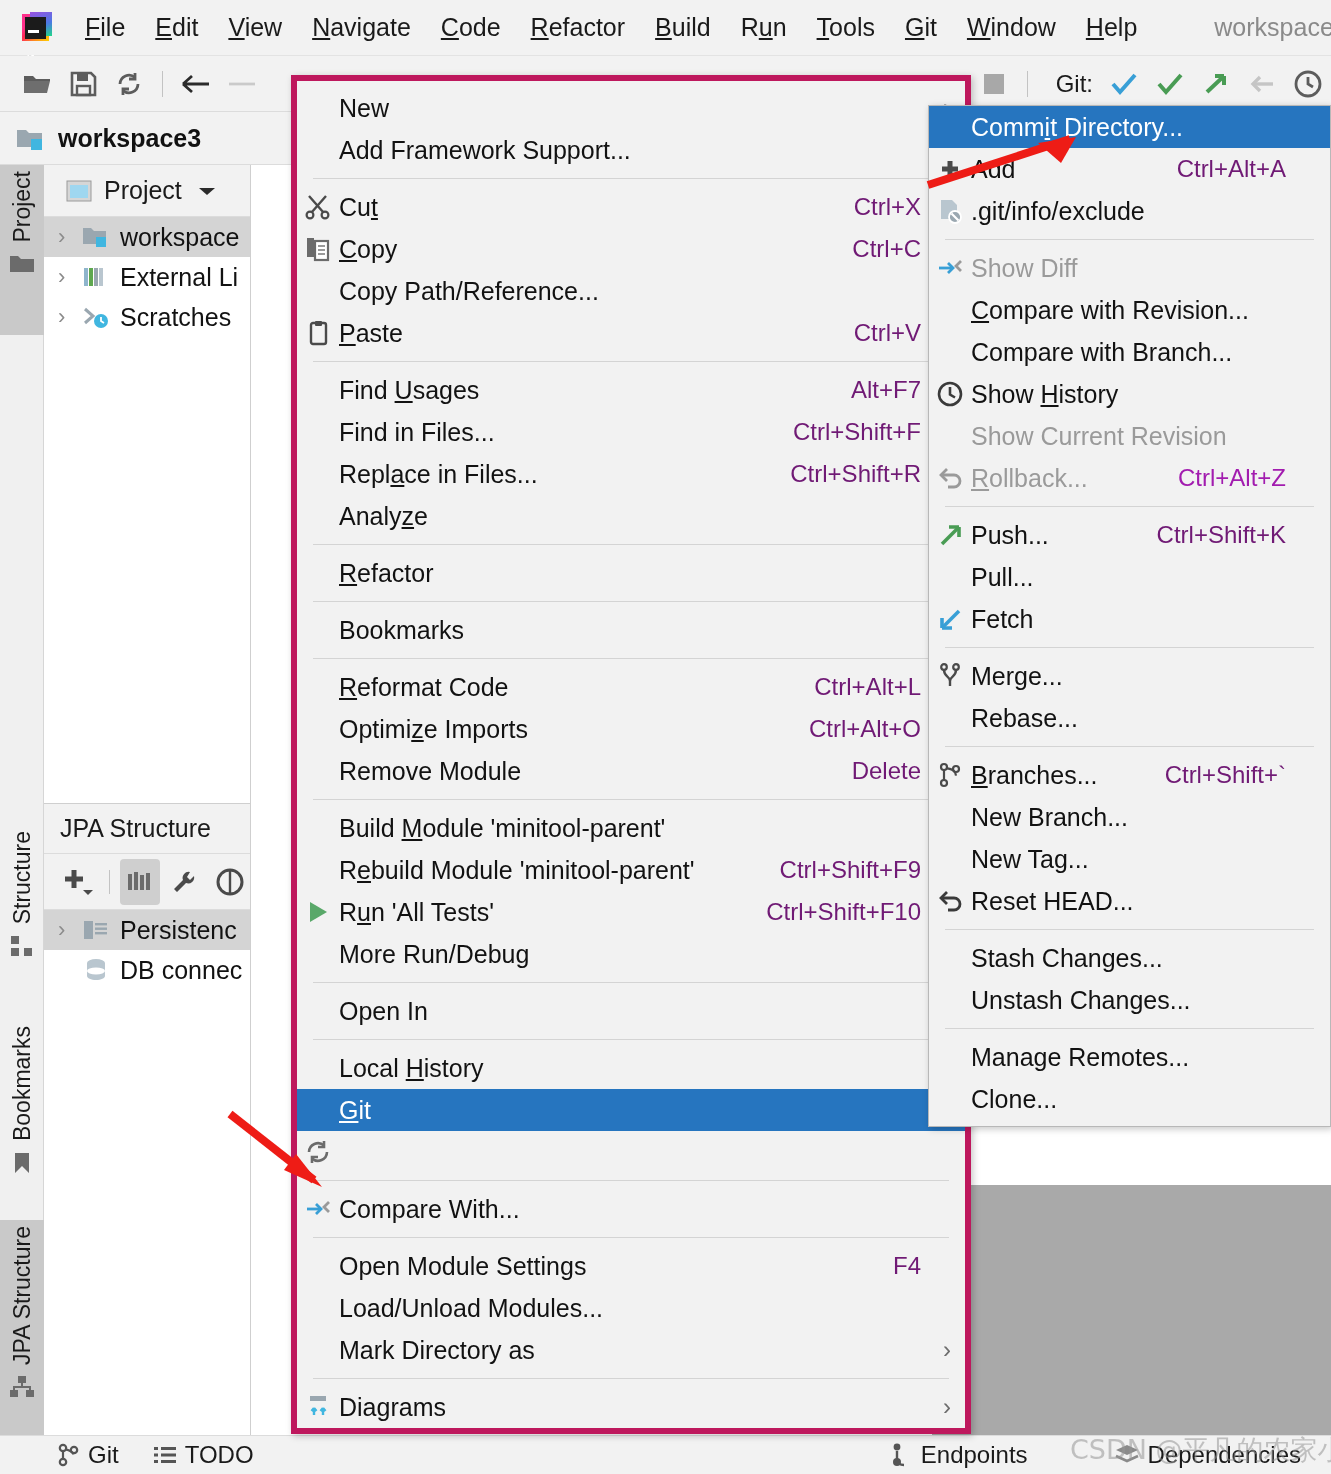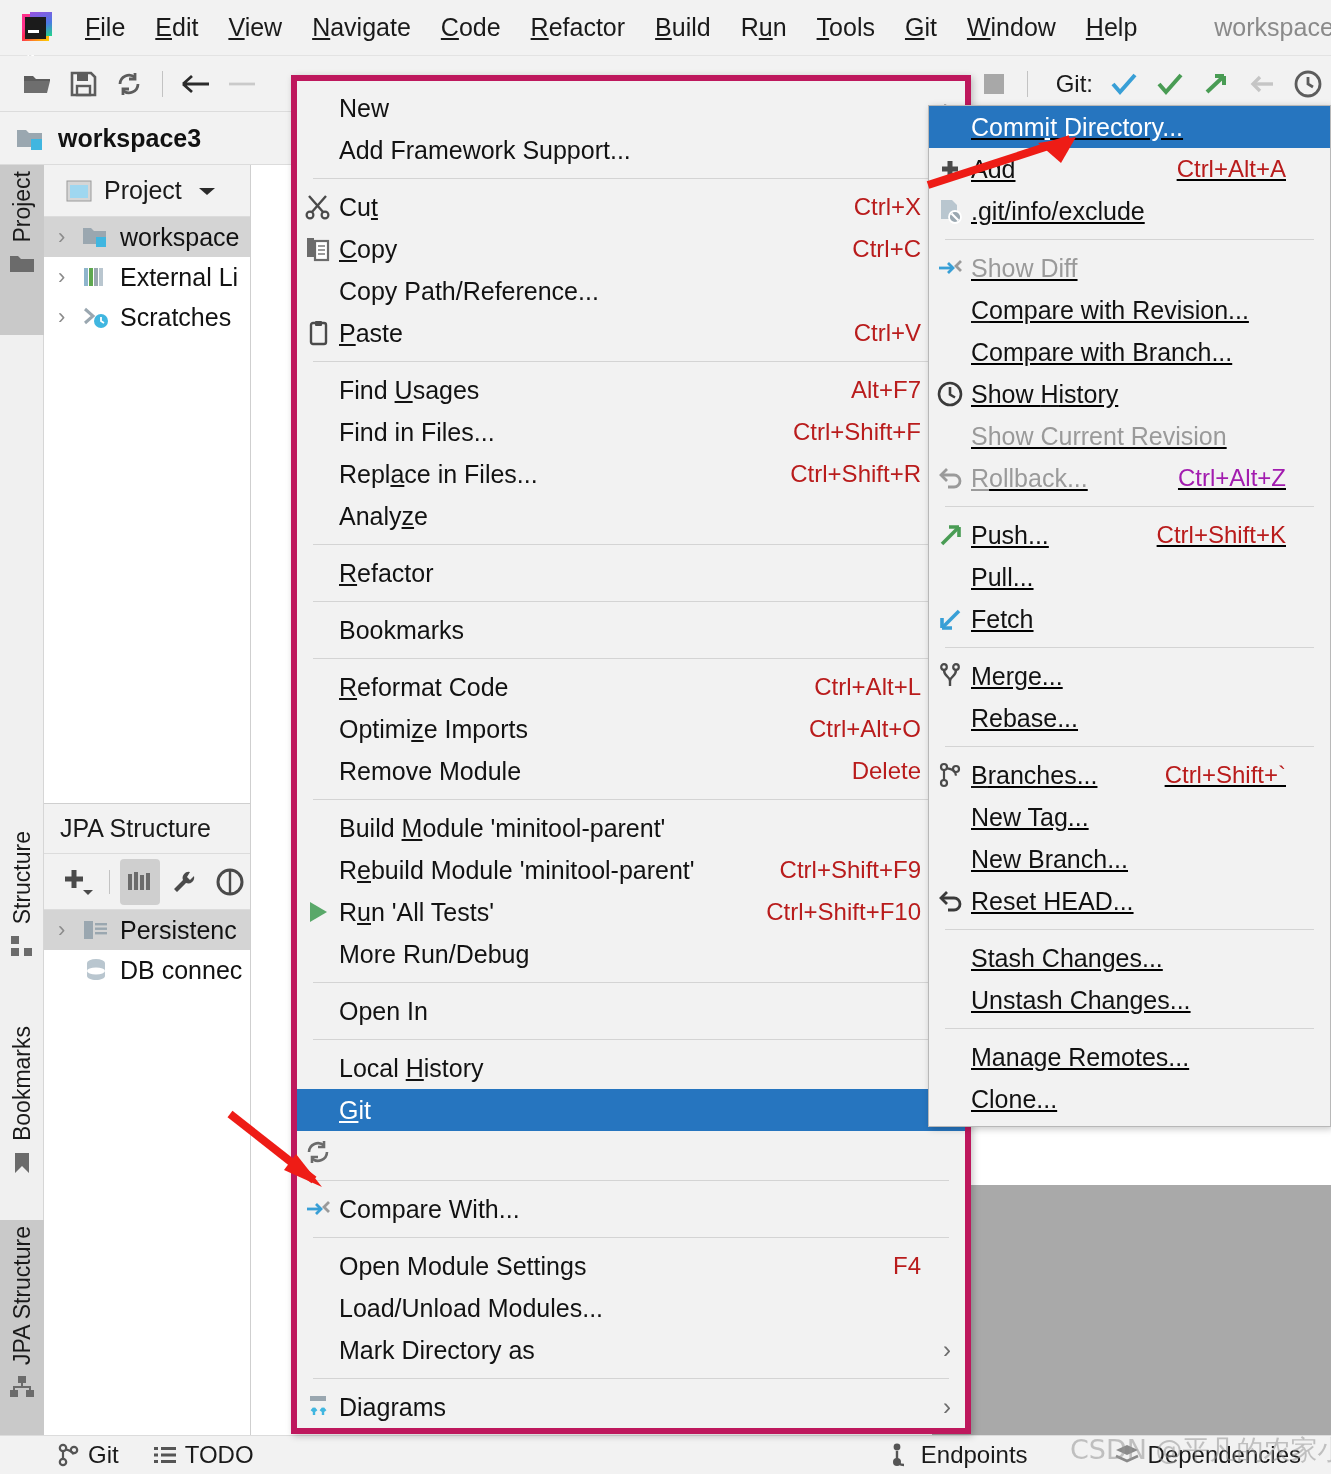--- a/index.html
+++ b/index.html
@@ -155,36 +155,35 @@
     margin-left: 37px;
   }
   .ctxrow {
     height: 42px; display: flex; align-items: center; position: relative;
     padding: 0 14px 0 0; font-size: 25px; color: #121212; white-space: nowrap;
   }
   .ctxrow .ico {
     width: 42px; min-width: 42px; display: flex; align-items: center; justify-content: center;
   }
   .ctxrow .lbl { flex: 1 1 auto; }
-  .ctxrow .acc { color: #b91c1c; font-size: 24px; margin-left: 18px; }
+  .ctxrow .acc { color: #701a75; font-size: 24px; margin-left: 18px; }
   .ctxrow .arrow { color: #6d6d6d; font-size: 24px; margin-left: 16px; width: 14px; text-align: right; }
   .ctxrow.hl { background: #2675BF; color: #ffffff; }
   .ctxrow.hl .arrow { color: #ffffff; }
   .ctxrow.dis { color: #9a9a9a; }
   .ctxrow.dis .acc { color: #a21caf; }
   .ctxsep { height: 1px; background: #d4d4d4; margin: 7px 16px; }
   .ctxrow u { text-decoration: underline; text-underline-offset: 2px; }
 
   
   .submenu {
     position: absolute; left: 928px; top: 105px; width: 403px;
     background: #f2f2f2; border: 1px solid #b8b8b8;
     box-shadow: 2px 2px 7px rgba(0,0,0,0.22);
     padding: 0 0 6px 0;
-    text-decoration: underline;
   }
 
   
   .annot { position: absolute; pointer-events: none; }
 
   
   .watermark {
     position: absolute; left: 1070px; top: 1432px;
     font-size: 27px; color: rgba(150,150,150,0.55);
     white-space: nowrap; font-family: "DejaVu Sans", sans-serif;
@@ -835,26 +834,26 @@
             <circle cx="18" cy="7" r="3" fill="none" stroke="#4a4a4a" stroke-width="2.2"></circle>
             <path d="M6 8v10M8.5 6.2c6 1 9 2.5 9.5 7.5" stroke="#4a4a4a" stroke-width="2.2" fill="none"></path>
           </svg>
         </span>
         <span class="lbl"><u>B</u>ranches...</span>
         <span class="acc">Ctrl+Shift+`</span>
         <span class="arrow"></span>
       </div>
       <div class="ctxrow">
         <span class="ico"></span>
+        <span class="lbl">New Branch...</span>
+        <span class="arrow"></span>
+      </div>
+      <div class="ctxrow">
+        <span class="ico"></span>
         <span class="lbl">New Tag...</span>
-        <span class="arrow"></span>
-      </div>
-      <div class="ctxrow">
-        <span class="ico"></span>
-        <span class="lbl">New Branch...</span>
         <span class="arrow"></span>
       </div>
       <div class="ctxrow">
         <span class="ico">
           <svg width="26" height="25" viewBox="0 0 26 25">
             <path d="M5 9h12a6 6 0 0 1 0 12h-6" stroke="#3a3a3a" stroke-width="2.8" fill="none"></path>
             <path d="M10 3L4 9l6 6" stroke="#3a3a3a" stroke-width="2.8" fill="none"></path>
           </svg>
         </span>
         <span class="lbl">Reset HEAD...</span>

